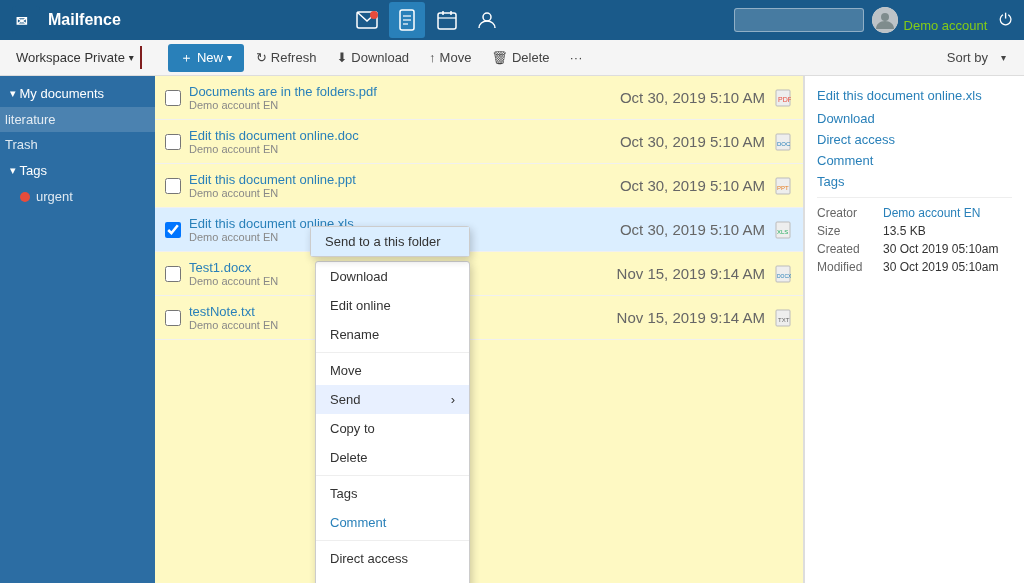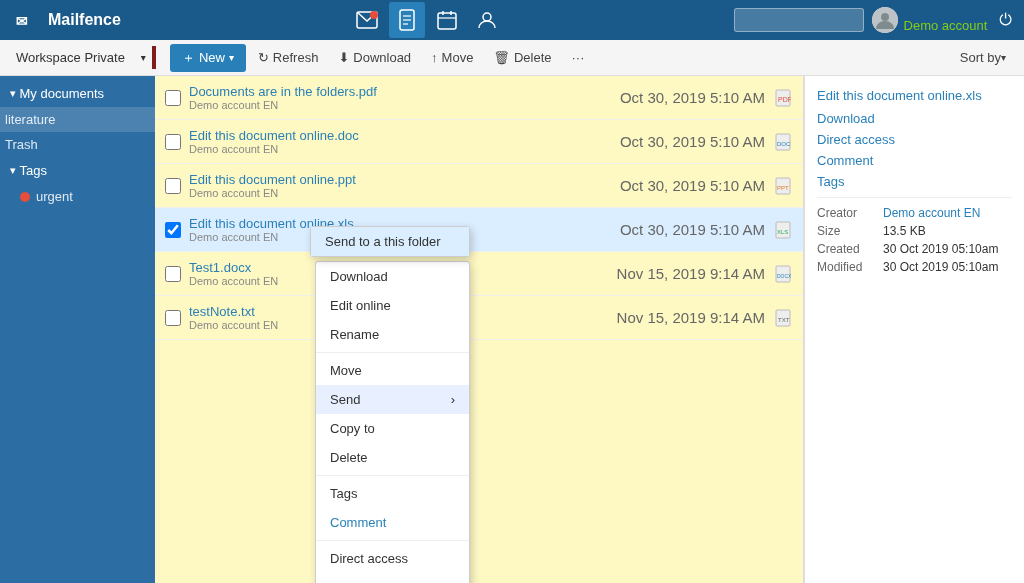--- a/index.html
+++ b/index.html
@@ -47,25 +47,25 @@
     .toolbar {
       background: #f5f5f5;
       border-bottom: 1px solid #ddd;
       height: 36px;
       display: flex;
       align-items: center;
       padding: 0 10px;
       gap: 4px;
     }
     .workspace-select {
-      display: flex; align-items: center; gap: 16px;
+      display: flex; align-items: center; gap: 4px;
       font-size: 13px; color: #333; cursor: pointer;
       padding: 4px 6px;
-      border-right: 4px solid #7f1d1d;
-      margin-right: 10px;
+      border-right: 2px solid #7f1d1d;
+      margin-right: 22px;
     }
     .btn-new {
       background: #2980b9;
       color: white;
       border: none;
       border-radius: 3px;
       padding: 5px 12px;
       cursor: pointer;
       font-size: 13px;
       display: flex; align-items: center; gap: 4px;
@@ -77,21 +77,21 @@
       font-size: 13px;
       display: flex; align-items: center; gap: 4px;
       border-radius: 3px;
     }
     .sort-btn {
       margin-left: auto;
       background: none; border: none;
       color: #444; cursor: pointer;
       padding: 5px 8px;
       font-size: 13px;
-      display: flex; align-items: center; gap: 0;
+      display: flex; align-items: center; gap: 13px;
     }
 
     
     .main-layout {
       display: flex;
       height: calc(583px - 40px - 36px);
     }
 
     
     .sidebar {

